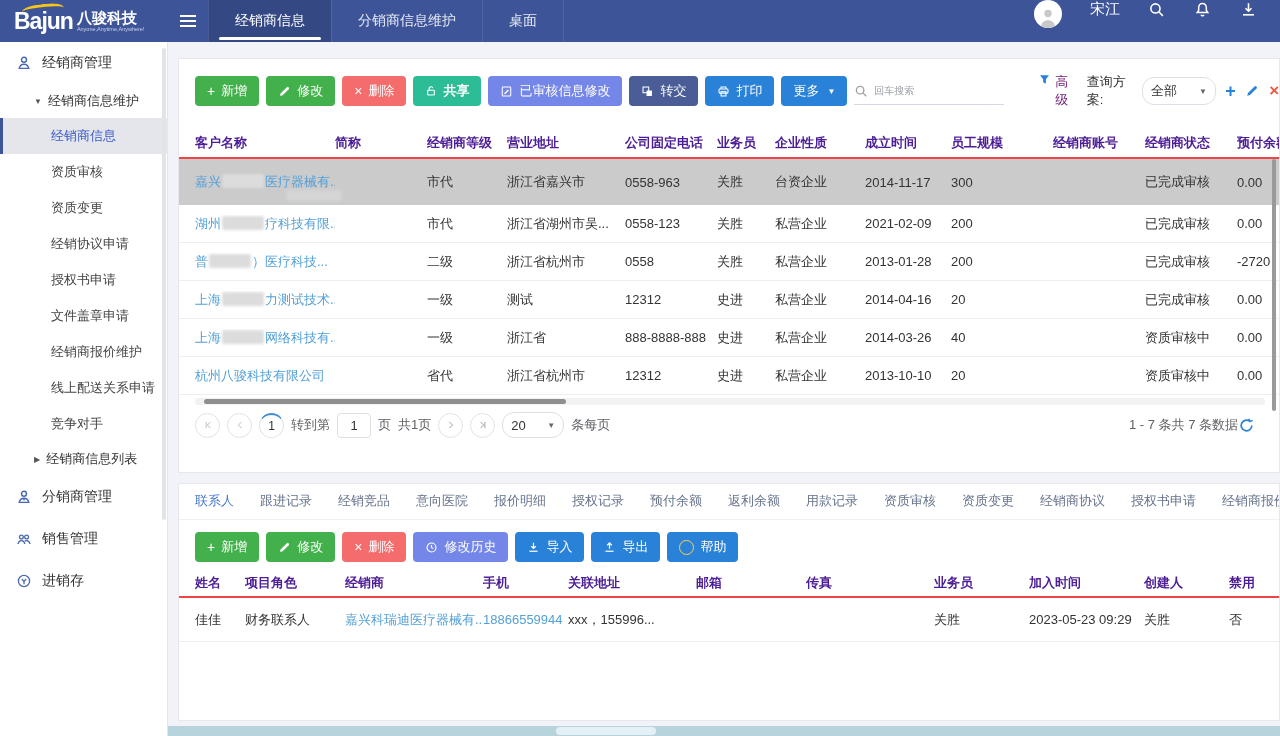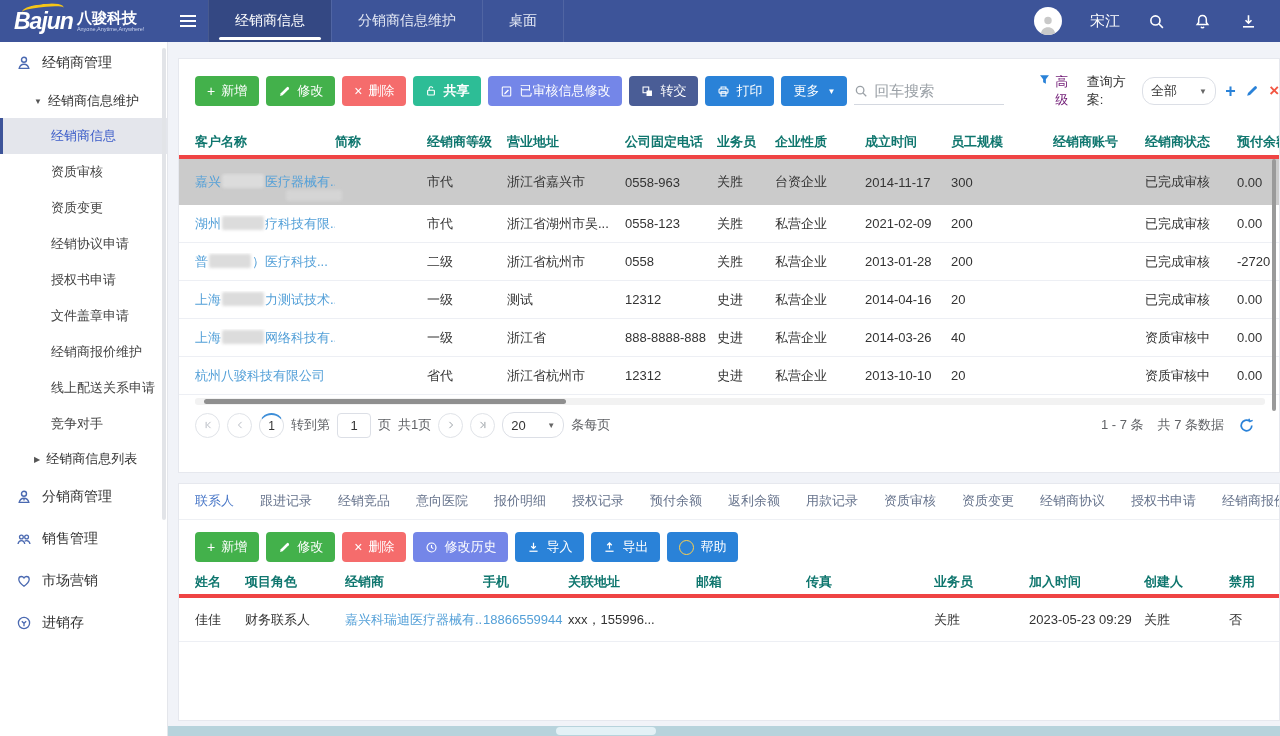--- a/index.html
+++ b/index.html
@@ -3,35 +3,35 @@
 <meta charset="utf-8">
 <style>
   * { margin:0; padding:0; box-sizing:border-box; }
   html,body { width:1280px; height:736px; overflow:hidden; background:#f1f3f8;
     font-family:"Liberation Sans","DejaVu Sans",sans-serif; font-size:13px; color:#333; }
 
   
   .topbar { position:absolute; left:0; top:0; width:1280px; height:42px; background:#3d5499;
     display:flex; align-items:stretch; color:#fff; z-index:30; }
   .logo { width:168px; display:flex; align-items:center; padding-left:14px; gap:4px; }
-  .logo-brand { font-size:23px; font-weight:bold; font-style:italic; letter-spacing:-1px; position:relative; }
+  .logo-brand { font-size:23px; font-weight:bold; letter-spacing:-1px; position:relative; }
   .logo-brand::before { content:""; position:absolute; left:8px; top:-4px; width:42px; height:9px;
     border-top:3px solid #f5c518; border-radius:50%/60%; transform:rotate(-6deg); }
   .logo-cnwrap { display:flex; flex-direction:column; line-height:1; }
   .logo-cn { font-size:15px; font-weight:bold; }
   .logo-tagline { font-size:5.5px; color:#c9d2ec; margin-top:2px; }
   .hamburger { width:40px; display:flex; flex-direction:column; justify-content:center; gap:3px; align-items:center; cursor:pointer; }
   .hamburger i { width:16px; height:2px; background:#fff; display:block; }
   .nav-tabs { display:flex; align-items:stretch; }
   .nav-tab { padding:0 26px; display:flex; align-items:center; font-size:14px; color:#e6eaf5;
     border-left:1px solid rgba(255,255,255,0.10); cursor:pointer; position:relative; }
   .nav-tab:last-child { border-right:1px solid rgba(255,255,255,0.10); }
   .nav-tab.selected { background:rgba(0,0,0,0.14); color:#fff; }
   .nav-tab.selected::after { content:""; position:absolute; left:10px; right:10px; bottom:2px; height:3px; background:#fff; border-radius:2px; }
-  .topbar-right { margin-left:auto; display:flex; align-items:center; gap:28px; padding-right:22px; }
+  .topbar-right { margin-left:auto; display:flex; gap:28px; padding-right:22px; }
   .avatar { width:28px; height:28px; border-radius:50%; background:#fff; display:flex; align-items:flex-end; justify-content:center; overflow:hidden; cursor:pointer; }
   .username { font-size:15px; }
   .tb-ic { width:18px; height:18px; color:#fff; cursor:pointer; display:flex; align-items:center; }
 
   
   .sidebar { position:absolute; left:0; top:42px; width:168px; bottom:0; background:#fff;
     border-right:1px solid #e4e6eb; overflow:hidden; z-index:20; }
   .sb-scroll { position:absolute; right:1px; top:6px; width:4px; height:472px; background:#e2e4e8; border-radius:2px; }
   .sb-group { height:42px; display:flex; align-items:center; gap:10px; padding-left:16px; font-size:14px; color:#333; cursor:pointer; }
   .sb-gicon { width:16px; height:16px; color:#4a69b1; flex:none; display:flex; }
@@ -54,35 +54,35 @@
   .btn-green { background:#43b14b; }
   .btn-red { background:#f56c6c; }
   .btn-teal { background:#2dbd96;font-weight:bold; }
   .btn-peri { background:#7486e8; }
   .btn-navy { background:#4a5d96; }
   .btn-blue { background:#2a82d8; }
   .caret { font-size:8px; margin-left:2px; }
 
   .search-wrap { margin-left:auto; display:flex; align-items:center; gap:8px; }
   .search-box { display:flex; align-items:center; gap:6px; border-bottom:1px solid #d4d8e0; width:170px; height:28px; color:#9aa0a6; }
-  .search-box input { border:none; outline:none; font-size:15px; width:130px; color:#333; background:transparent; }
+  .search-box input { border:none; outline:none; font-size:10px; width:130px; color:#333; background:transparent; }
   .search-box input::placeholder { color:#9aa0a6; }
   .adv { color:#701a75; display:flex; gap:4px; cursor:pointer; margin-left:26px; }
   .scheme-label { color:#333; margin-left:4px; }
   .select { height:28px; border:1px solid #dcdfe6; border-radius:12px; display:inline-flex; align-items:center;
     justify-content:space-between; padding:0 8px; cursor:pointer; color:#333; background:#fff; }
   .scheme-select { width:84px; }
   .mini-ic { width:16px; height:16px; display:flex; align-items:center; justify-content:center; cursor:pointer; font-size:15px; }
   .mini-blue { color:#2a82d8; }
   .mini-red { color:#f25642; }
 
   
   .ttable { margin-top:20px; font-size:13px; }
   .trow { display:flex; align-items:center; height:38px; border-bottom:1px solid #edeff4; padding-left:16px; position:relative; }
-  .thead { height:30px; border-bottom:4px solid #ef4444; color:#0f766e; font-weight:bold; }
+  .thead { height:30px; border-bottom:2px solid #ef4444; color:#4c1d95; font-weight:bold; }
   .trow.selected { height:46px; background:#cbcbcb; border-bottom:none; }
   .tcell { flex:none; white-space:nowrap; overflow:hidden; padding-right:6px; }
   .t1 .tcell:nth-child(1){width:140px;} .t1 .tcell:nth-child(2){width:92px;}
   .t1 .tcell:nth-child(3){width:80px;}  .t1 .tcell:nth-child(4){width:118px;}
   .t1 .tcell:nth-child(5){width:92px;}  .t1 .tcell:nth-child(6){width:58px;}
   .t1 .tcell:nth-child(7){width:90px;}  .t1 .tcell:nth-child(8){width:86px;}
   .t1 .tcell:nth-child(9){width:102px;} .t1 .tcell:nth-child(10){width:92px;}
   .t1 .tcell:nth-child(11){width:92px;} .t1 .tcell:nth-child(12){width:80px;}
   .link { color:#54a0d8; cursor:pointer; }
   .redact { display:inline-block; width:42px; height:14px; background:#dcdcdc; border-radius:2px;
@@ -98,21 +98,21 @@
     font-weight:bold; border-bottom:1px solid #e8eaef; }
   .sumval { position:absolute; left:1065px; font-weight:bold; }
 
   
   .pager { display:flex; align-items:center; gap:7px; padding:7px 12px 0 16px; color:#606266; }
   .pgbtn { width:25px; height:25px; border:1px solid #e0e3e8; border-radius:50%; display:flex; align-items:center;
     justify-content:center; color:#b8bcc4; font-size:9px; cursor:pointer; background:#fff; flex:none; }
   .pgcur { color:#333; font-size:12px; border:1px solid #e0e3e8; border-top:2px solid #3e8ed8; }
   .pg-input { width:34px; height:25px; border:1px solid #dcdfe6; border-radius:4px; text-align:center; font-size:13px; color:#333; outline:none; }
   .size-select { width:62px; height:26px; }
-  .pager-right { margin-left:auto; display:flex; align-items:center; gap:14px; padding-right:12px; }
+  .pager-right { margin-left:auto; display:flex; align-items:center; gap:0; padding-right:12px; }
   .refresh { width:17px; height:17px; color:#2a82d8; cursor:pointer; }
 
   
   .dtabs { display:flex; align-items:center; gap:26px; padding:10px 16px 0 16px; height:36px; white-space:nowrap;
     overflow:hidden; border-bottom:1px solid #eef0f4; }
   .dtab { color:#66738c; cursor:pointer; padding-bottom:9px; border-bottom:2px solid transparent; }
   .dtab.selected { color:#4a78c8; border-bottom:2px solid #7f9ecf; }
   .t2 .tcell:nth-child(1){width:50px;}  .t2 .tcell:nth-child(2){width:100px;}
   .t2 .tcell:nth-child(3){width:138px;} .t2 .tcell:nth-child(4){width:85px;}
   .t2 .tcell:nth-child(5){width:128px;} .t2 .tcell:nth-child(6){width:110px;}
@@ -249,28 +249,20 @@
   <div class="sb-group">
     <span class="sb-gicon">
       <svg width="16" height="16" viewBox="0 0 16 16" fill="none" stroke="currentColor" stroke-width="1.3">
           <circle cx="5.4" cy="6" r="1.9"></circle>
           <circle cx="10.6" cy="6" r="1.9"></circle>
           <path d="M2 13c.4-2.2 1.7-3.3 3.4-3.3S8.4 10.8 8.8 13"></path>
           <path d="M8.6 10.3c.6-.4 1.2-.6 2-.6 1.7 0 3 1.1 3.4 3.3"></path>
         </svg>
     </span>
     <span>销售管理</span>
-  </div>
-  <div class="sb-group">
-    <span class="sb-gicon">
-      <svg width="16" height="16" viewBox="0 0 16 16" fill="none" stroke="currentColor" stroke-width="1.3">
-          <path d="M8 13.2S2.8 9.6 2.8 6.3c0-1.7 1.3-2.8 2.7-2.8 1 0 1.9.5 2.5 1.5.6-1 1.5-1.5 2.5-1.5 1.4 0 2.7 1.1 2.7 2.8 0 3.3-5.2 6.9-5.2 6.9z"></path>
-        </svg>
-    </span>
-    <span>市场营销</span>
   </div>
   <div class="sb-group">
     <span class="sb-gicon">
       <svg width="16" height="16" viewBox="0 0 16 16" fill="none" stroke="currentColor" stroke-width="1.3">
           <circle cx="8" cy="8" r="5.6"></circle>
           <path d="M5.8 6.2L8 8.3l2.2-2.1M8 8.3v3"></path>
         </svg>
     </span>
     <span>进销存</span>
   </div>

